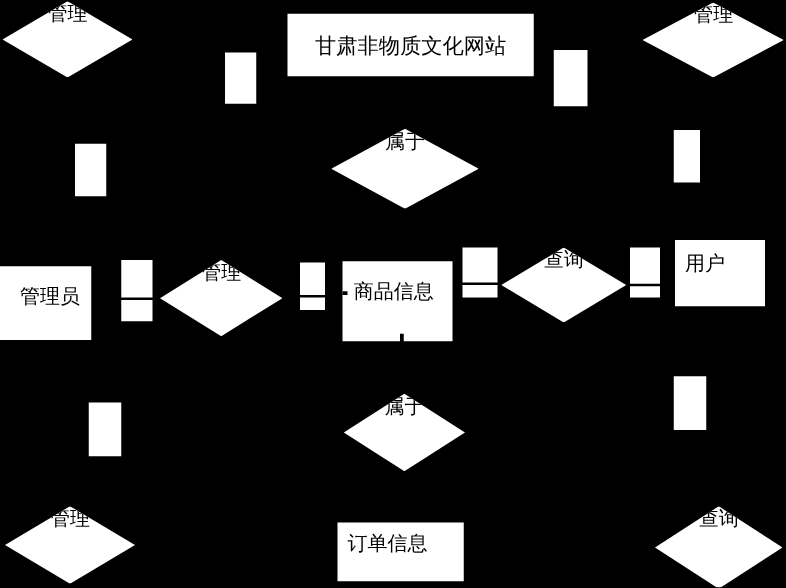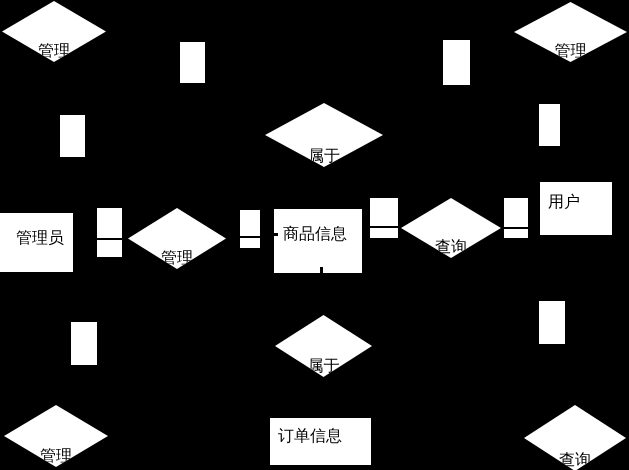--- a/index.html
+++ b/index.html
@@ -8,33 +8,33 @@
     background:#000000; overflow:hidden;
     font-family:"Liberation Sans","DejaVu Sans",sans-serif;
     color:#000000;
   }
   .shape { position:absolute; background:#ffffff; box-sizing:border-box; }
   .entity { display:flex; align-items:flex-start; }
   .entity span { font-size:16px; line-height:1.2; white-space:nowrap; }
   .diamond {
     position:absolute; background:#ffffff;
     clip-path:polygon(50% 0%, 100% 50%, 50% 100%, 0% 50%);
-    display:flex; align-items:flex-end; justify-content:center;
+    display:flex; align-items:flex-start; justify-content:center;
   }
   .diamond span { font-size:16px; white-space:nowrap; }
   .conn-box { position:absolute; background:#ffffff; }
   .line { position:absolute; background:#000000; }
 
   
   #title-box   { left:230px; top:11px;  width:197px; height:50px;
                  display:flex; align-items:center; justify-content:center; }
   #title-box span { font-size:17px; }
   #admin-box   { left:0px;   top:213px; width:73px;  height:59px; padding:15px 0 0 7px;justify-content:center; }
   #product-box { left:274px; top:209px; width:88px;  height:64px; padding:15px 0 0 9px; }
-  #user-box    { left:540px; top:182px; width:72px;  height:53px; padding:10px 0 0 8px; }
+  #user-box    { left:540px; top:192px; width:72px;  height:53px; padding:10px 0 0 8px; }
   #order-box   { left:270px; top:418px; width:101px; height:47px; padding:8px 4px 0 8px; }
 
   
   #rel-manage-tl { left:2px;   top:1px;   width:104px; height:61px; }
   #rel-manage-tr { left:514px; top:2px;   width:113px; height:60px; }
   #rel-belong-u  { left:265px; top:103px; width:118px; height:64px; }
   #rel-manage-m  { left:128px; top:208px; width:98px;  height:61px; }
   #rel-query-m   { left:401px; top:198px; width:100px; height:60px; }
   #rel-belong-l  { left:275px; top:315px; width:97px;  height:62px; }
   #rel-manage-bl { left:4px;   top:405px; width:104px; height:62px; }
@@ -59,20 +59,23 @@
   #ln-h  { left:501px; top:227px; width:30px; height:2px; }
   #ln-p1 { left:274px; top:233px; width:4px;  height:3px; }
   #ln-p2 { left:363px; top:227px; width:4px;  height:3px; }
   #ln-p3 { left:320px; top:267px; width:3px;  height:7px; }
 </style>
 </head>
 <body>
 
 <div id="canvas">
 
+  <div class="shape" id="title-box">
+    <span>甘肃非物质文化网站</span>
+  </div>
   <div class="shape entity" id="admin-box">
     <span>管理员</span>
   </div>
   <div class="shape entity" id="product-box">
     <span>商品信息</span>
   </div>
   <div class="shape entity" id="user-box">
     <span>用户</span>
   </div>
   <div class="shape entity" id="order-box">

